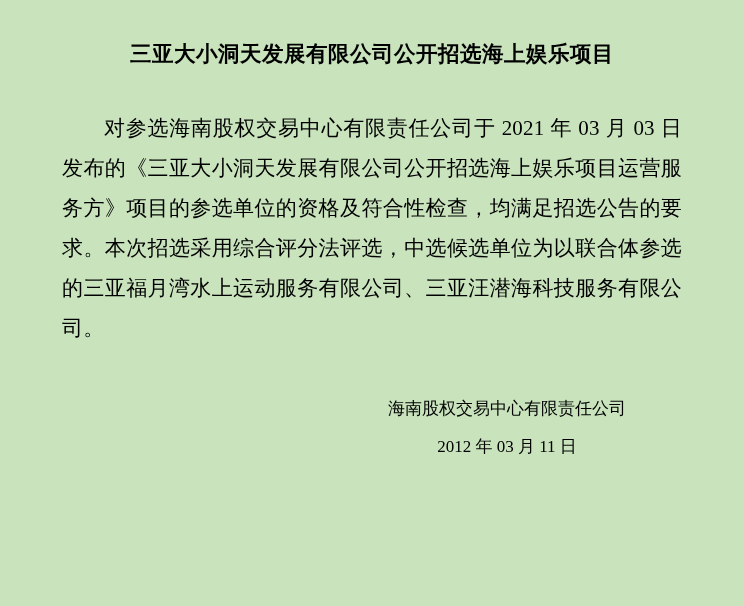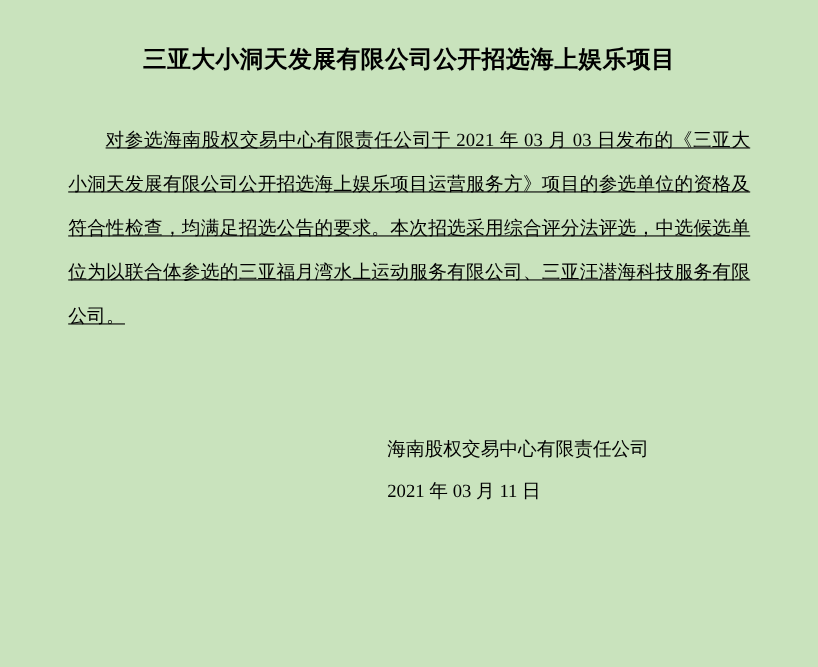--- a/index.html
+++ b/index.html
@@ -31,37 +31,37 @@
     padding-top: 8px;
   }
   .doc-title .title-line {
     display: block;
     white-space: nowrap;
   }
   .body-block {
     margin-top: 34px;
   }
   .para {
-    font-size: 17px;
+    font-size: 21px;
     line-height: 40px;
     text-align: justify;
     text-align-last: left;
     text-justify: inter-ideograph;
     margin: 0;
     text-indent: 2em;
     letter-spacing: 0.2px;
-    text-decoration: underline;
   }
   .para + .para {
     margin-top: 0;
   }
   .signature {
     position: absolute;
-    right: 62px;
+    right: 72px;
     bottom: 14px;
+    text-align: center;
     width: 330px;
     font-size: 17px;
     line-height: 38px;
   }
   .sig-line {
     display: block;
     white-space: nowrap;
   }
 </style>
 </head>
@@ -72,16 +72,16 @@
   <h1 class="doc-title">
     <span class="title-line">三亚大小洞天发展有限公司公开招选海上娱乐项目</span>
   </h1>
 
   <div class="body-block">
     <p class="para">对参选海南股权交易中心有限责任公司于 2021 年 03 月 03 日发布的《三亚大小洞天发展有限公司公开招选海上娱乐项目运营服务方》项目的参选单位的资格及符合性检查，均满足招选公告的要求。本次招选采用综合评分法评选，中选候选单位为以联合体参选的三亚福月湾水上运动服务有限公司、三亚汪潜海科技服务有限公司。</p>
   </div>
 
   <div class="signature">
     <span class="sig-line">海南股权交易中心有限责任公司</span>
-    <span class="sig-line">2021 年 03 月 11 日</span>
+    <span class="sig-line">2012 年 03 月 11 日</span>
   </div>
 
 </div>
 
 </body></html>

